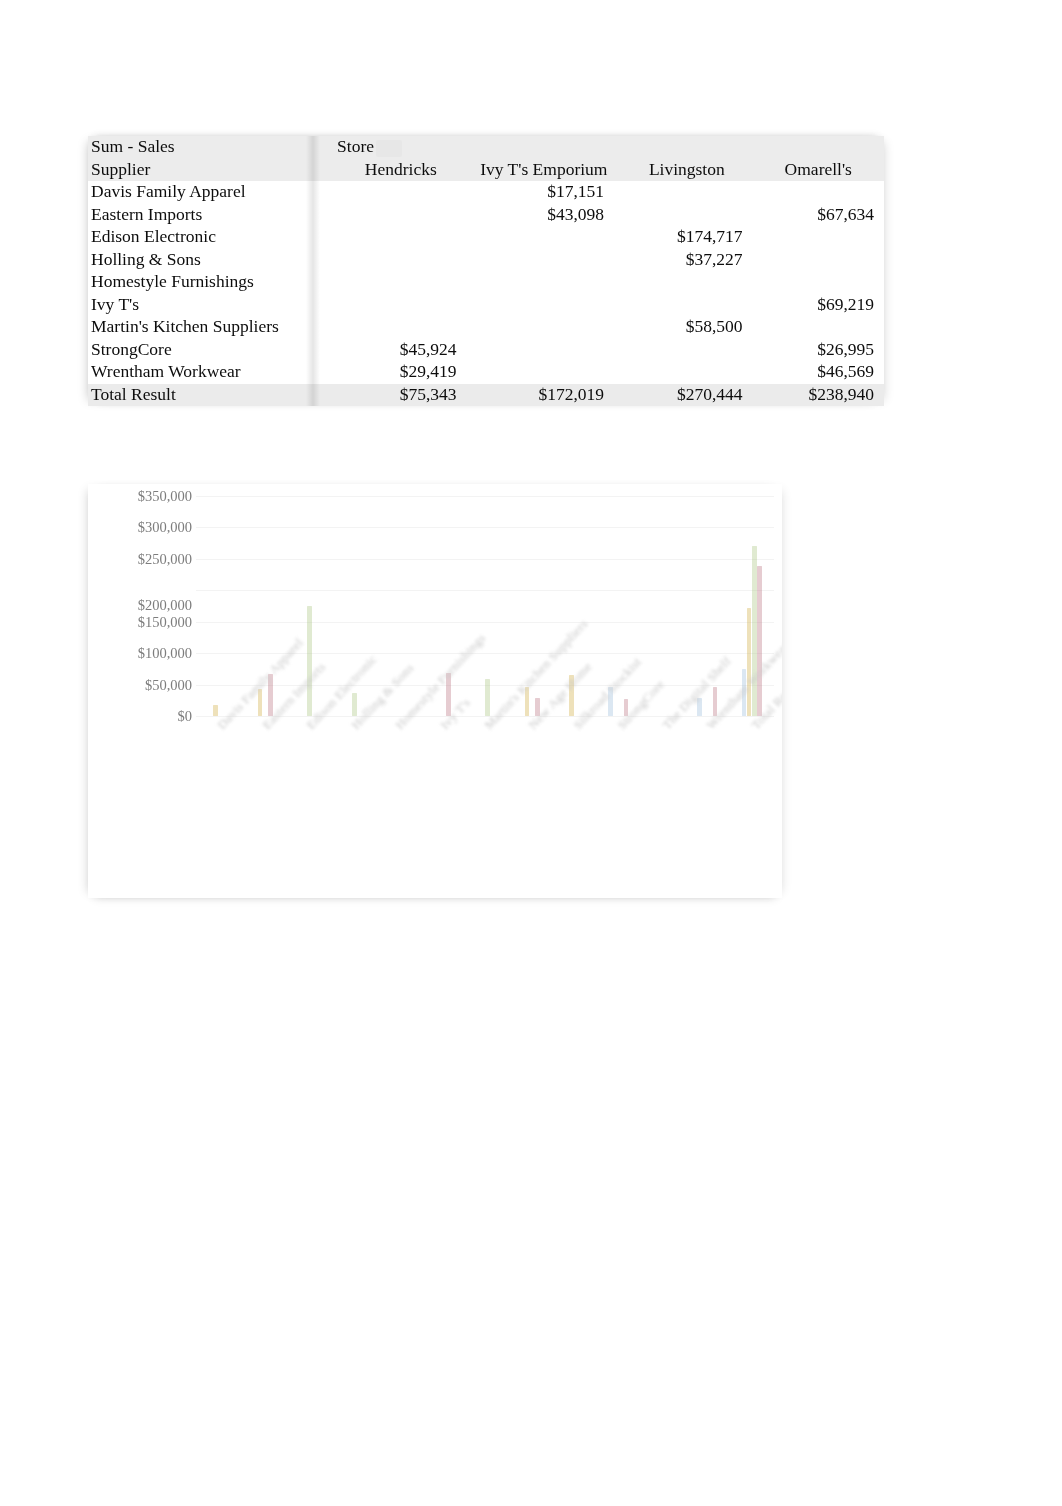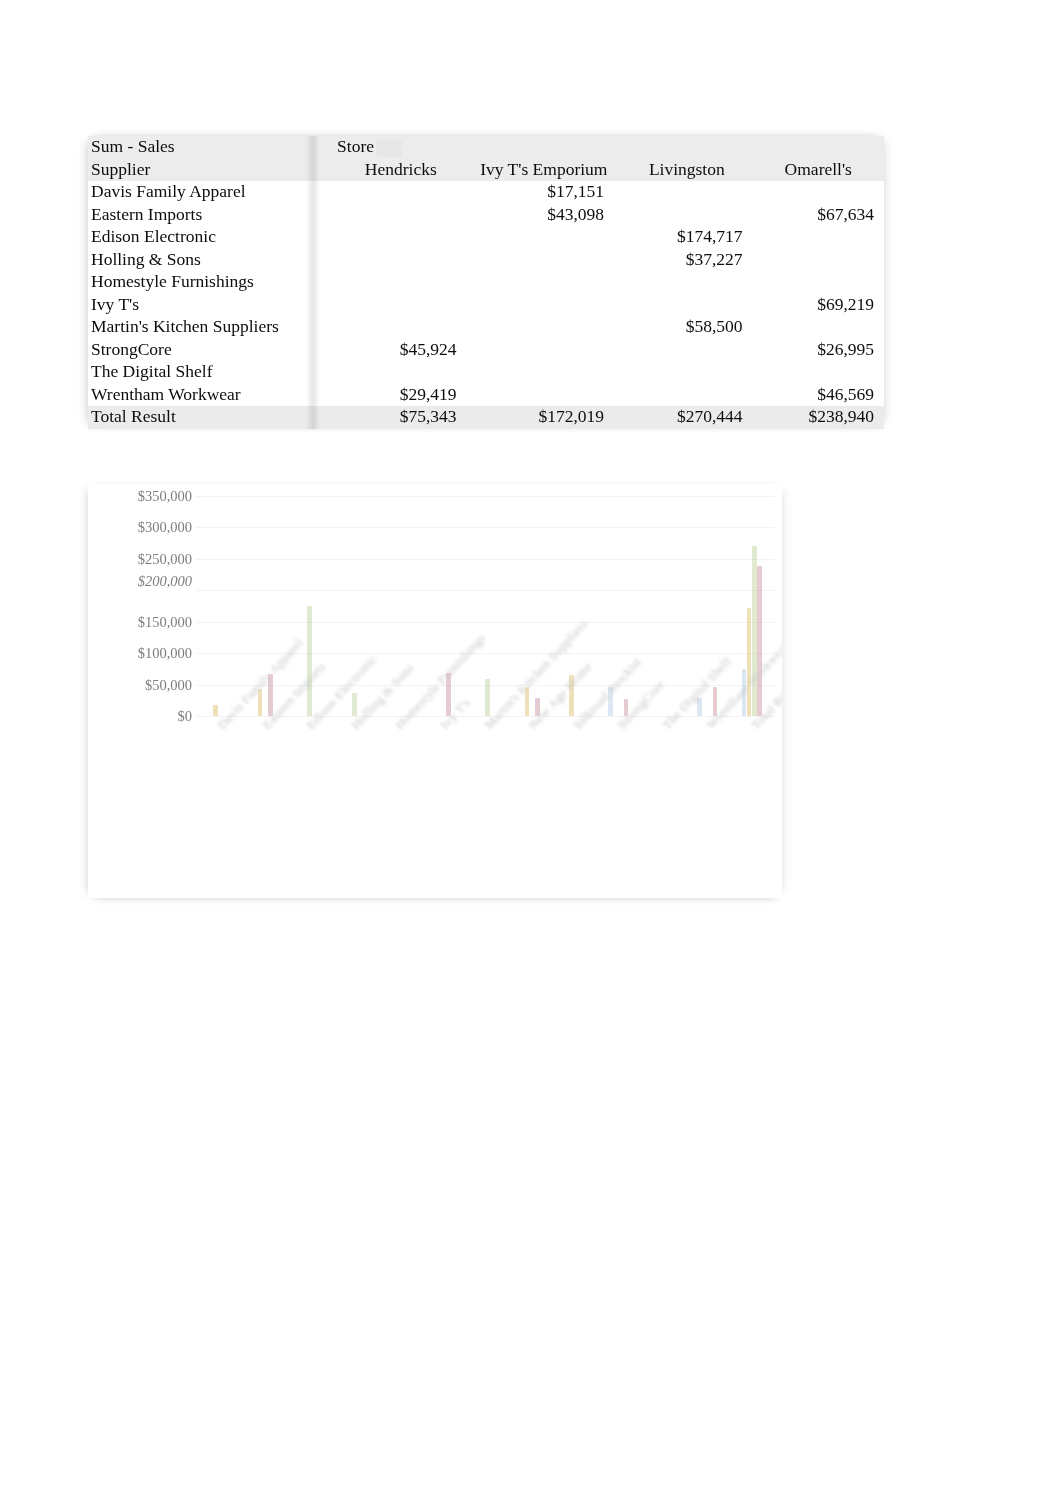--- a/index.html
+++ b/index.html
@@ -204,27 +204,20 @@
           <td class="col-num"></td>
         </tr>
         <tr>
           <td class="col-supplier">StrongCore</td>
           <td class="col-num">$45,924</td>
           <td class="col-num-wide"></td>
           <td class="col-num"></td>
           <td class="col-num">$26,995</td>
         </tr>
         <tr>
-          <td class="col-supplier">The Digital Shelf</td>
-          <td class="col-num"></td>
-          <td class="col-num-wide"></td>
-          <td class="col-num"></td>
-          <td class="col-num"></td>
-        </tr>
-        <tr>
           <td class="col-supplier">Wrentham Workwear</td>
           <td class="col-num">$29,419</td>
           <td class="col-num-wide"></td>
           <td class="col-num"></td>
           <td class="col-num">$46,569</td>
         </tr>
       </tbody>
     <tbody>
       <tr class="total-row">
         <td class="col-supplier">Total Result</td>
@@ -235,21 +228,21 @@
       </tr>
     </tbody>
   </table>
 </div>
 
 <div id="chart-panel">
   <div id="ytick-wrap">
       <div class="ytick" style="top: 0px;">$350,000</div>
       <div class="ytick" style="top: 31.4286px;">$300,000</div>
       <div class="ytick" style="top: 62.8571px;">$250,000</div>
-      <div class="ytick" style="top: 85px; font-style: italic;">$200,000</div>
+      <div class="ytick" style="top: 109px;">$200,000</div>
       <div class="ytick" style="top: 125.714px;">$150,000</div>
       <div class="ytick" style="top: 157.143px;">$100,000</div>
       <div class="ytick" style="top: 188.571px;">$50,000</div>
       <div class="ytick" style="top: 220px;">$0</div>
     </div>
   <div id="plot-area">
       <div class="gridline" style="top: 0px;"></div>
       <div class="gridline" style="top: 31.4286px;"></div>
       <div class="gridline" style="top: 62.8571px;"></div>
       <div class="gridline" style="top: 94.2857px;"></div>

